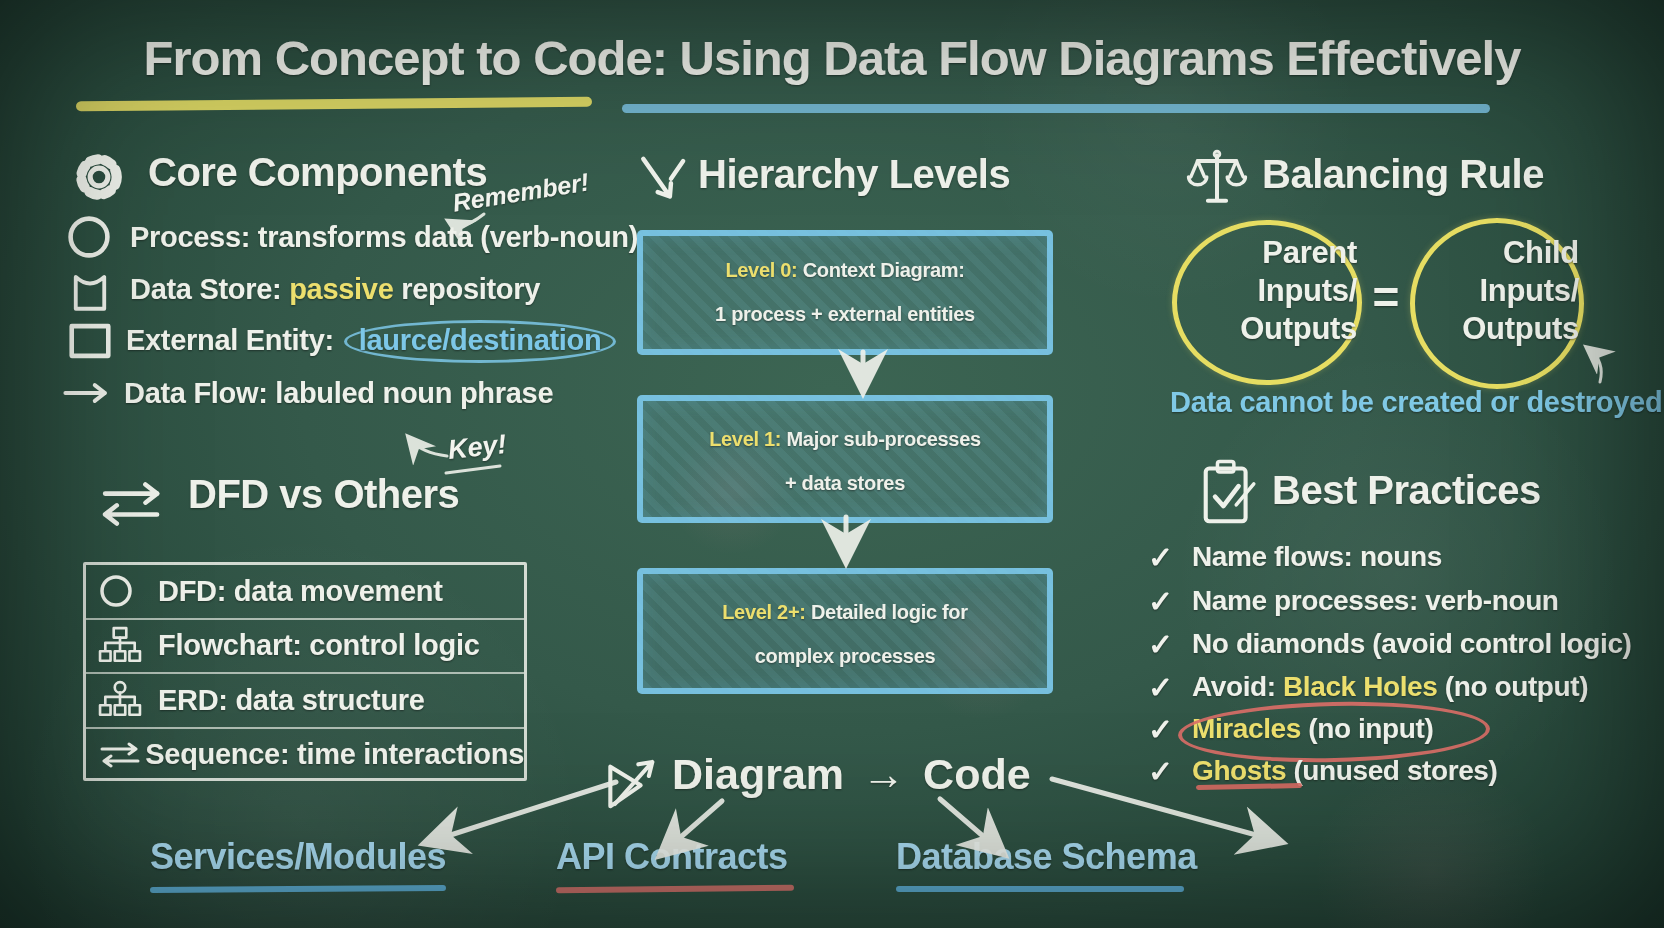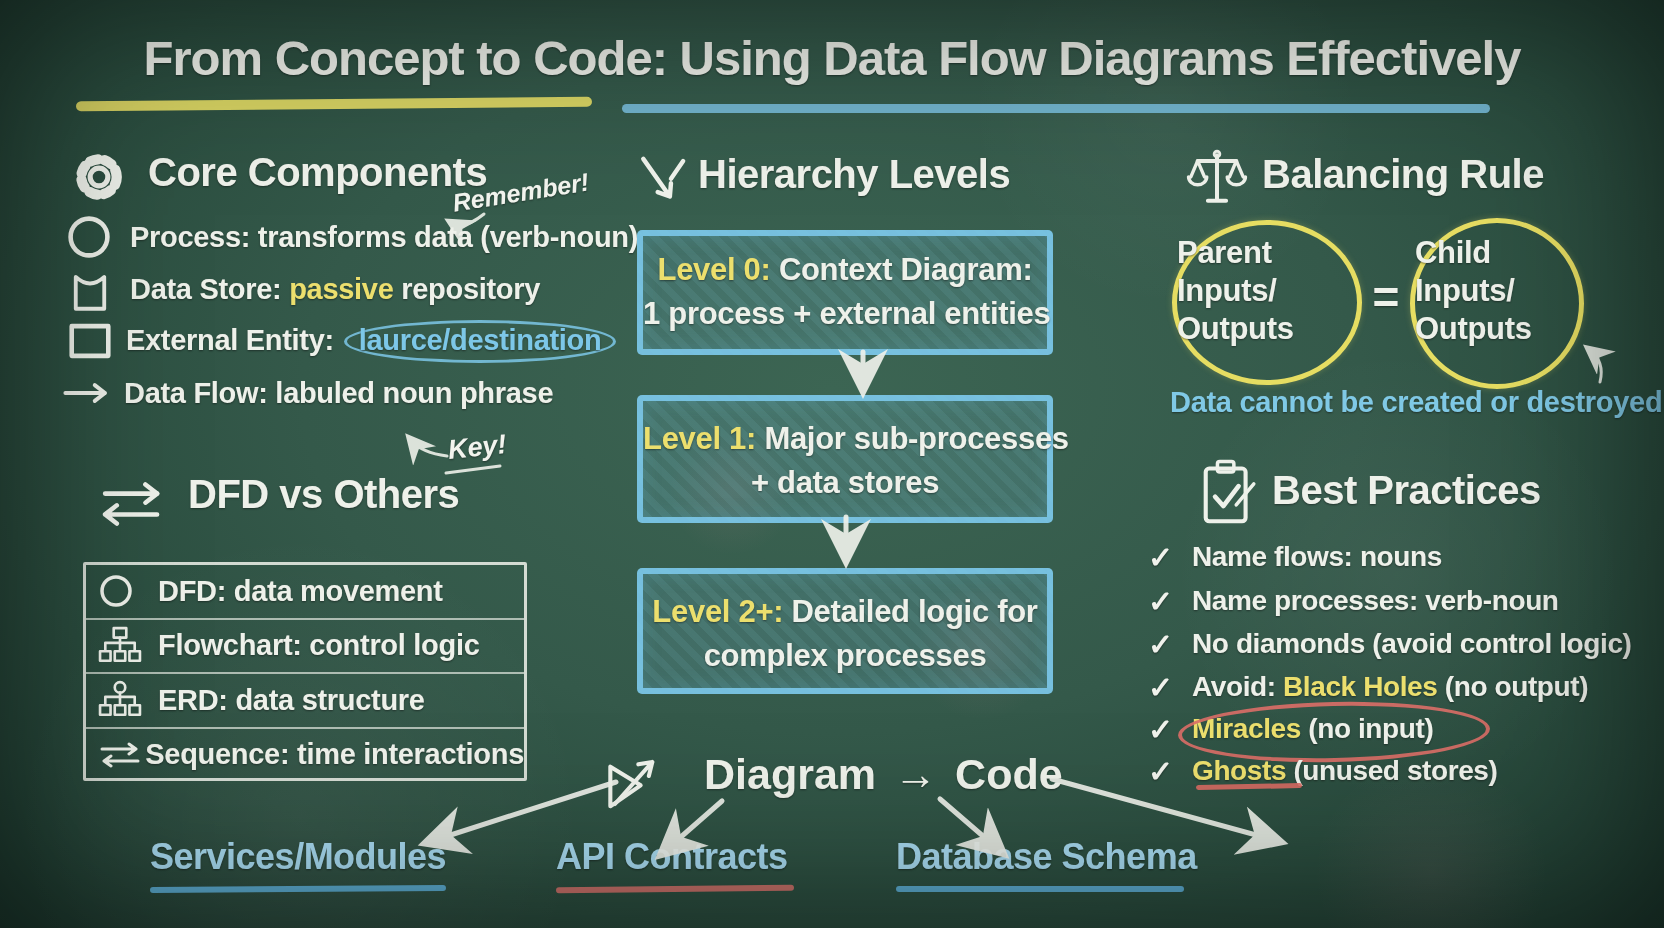--- a/index.html
+++ b/index.html
@@ -37,34 +37,34 @@
   .t-row{display:flex;align-items:center;height:52.5px;border-bottom:2px solid rgba(240,242,235,0.65);padding-left:10px;}
   .t-row:last-child{border-bottom:none;}
   .t-row .icon{width:62px;}
   .t-label{font-size:29px;font-weight:700;white-space:nowrap;letter-spacing:-0.3px;}
 
   .hbox{left:637px;width:404px;border:6px solid rgba(124,199,232,0.92);border-radius:5px;text-align:center;
     background:
       repeating-linear-gradient(45deg, rgba(150,215,235,0.10) 0 7px, rgba(150,215,235,0.02) 7px 14px),
       rgba(124,199,232,0.15);
     box-shadow:inset 0 0 18px rgba(90,170,200,0.25);}
-  .hbox .line{font-size:31px;font-weight:700;line-height:44px;white-space:nowrap;letter-spacing:-0.3px;}
-
-  .ellipse{border:5px solid #e6dd62;border-radius:50%;text-align:left;box-shadow:0 0 6px rgba(230,221,98,0.25);}
+  .hbox .line{font-size:20px;font-weight:700;line-height:44px;white-space:nowrap;letter-spacing:-0.3px;}
+
+  .ellipse{border:5px solid #e6dd62;border-radius:50%;text-align:right;box-shadow:0 0 6px rgba(230,221,98,0.25);}
   .ellipse .line{font-size:31px;font-weight:700;line-height:38px;letter-spacing:-0.3px;}
   .equals{font-size:46px;font-weight:700;}
   .note-blue{font-size:29px;font-weight:700;color:#7fc9e6;white-space:nowrap;letter-spacing:-0.3px;}
 
   .bp-row{position:absolute;display:flex;align-items:center;height:38px;}
   .bp-check{width:44px;font-size:30px;font-weight:700;color:#f0f2ec;}
   .bp-text{font-size:28px;font-weight:700;white-space:nowrap;letter-spacing:-0.4px;}
   .red-oval{left:1178px;top:702px;width:304px;height:52px;border:4px solid rgba(219,110,103,0.9);border-radius:50%;transform:rotate(-1.2deg);}
   .red-underline{left:1196px;top:784px;width:106px;height:5px;background:rgba(216,106,99,0.9);border-radius:3px;transform:rotate(-1deg);}
 
-  .pipeline{left:672px;top:750px;display:flex;align-items:center;gap:18px;font-size:43px;font-weight:700;margin-left:32px;}
+  .pipeline{left:672px;top:750px;display:flex;align-items:center;gap:18px;font-size:43px;font-weight:700;}
   .out-label{font-size:36px;font-weight:700;color:#a6d9ef;white-space:nowrap;letter-spacing:-0.5px;}
   .out-bar{height:6px;border-radius:4px;opacity:.9;}
   .bar-blue{background:#5fb3dc;}
   .bar-red{background:#d4726c;}
 
   svg{display:block;}
   .overlay{position:absolute;left:0;top:0;pointer-events:none;}
   .icon-stroke{stroke:#eef1ea;fill:none;stroke-linecap:round;stroke-linejoin:round;}
 </style>
 </head>

